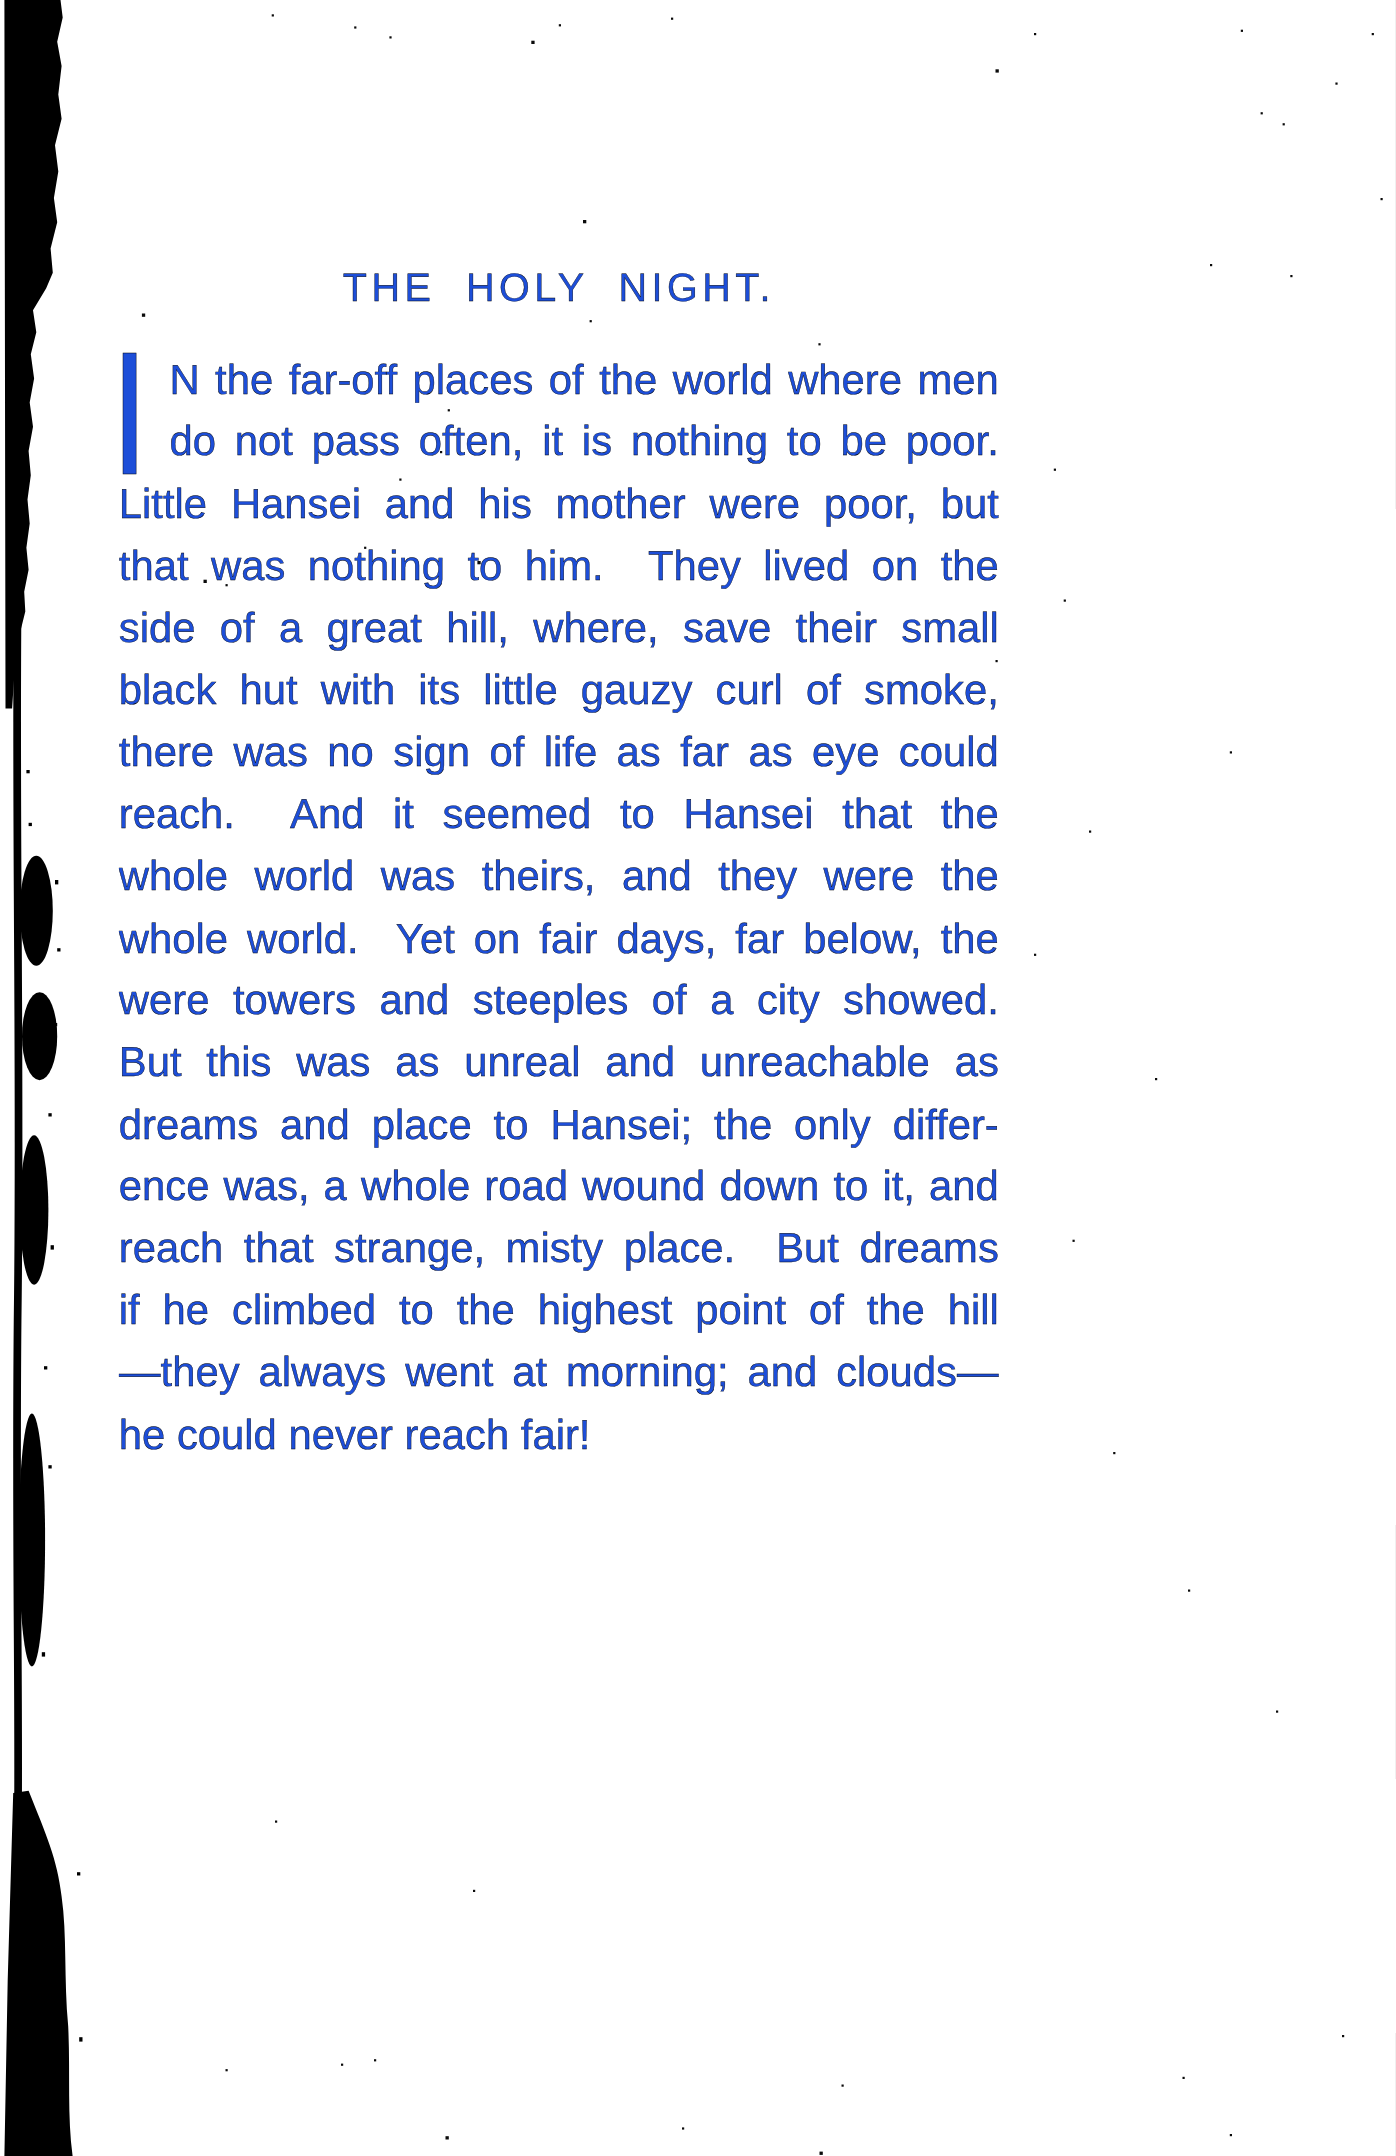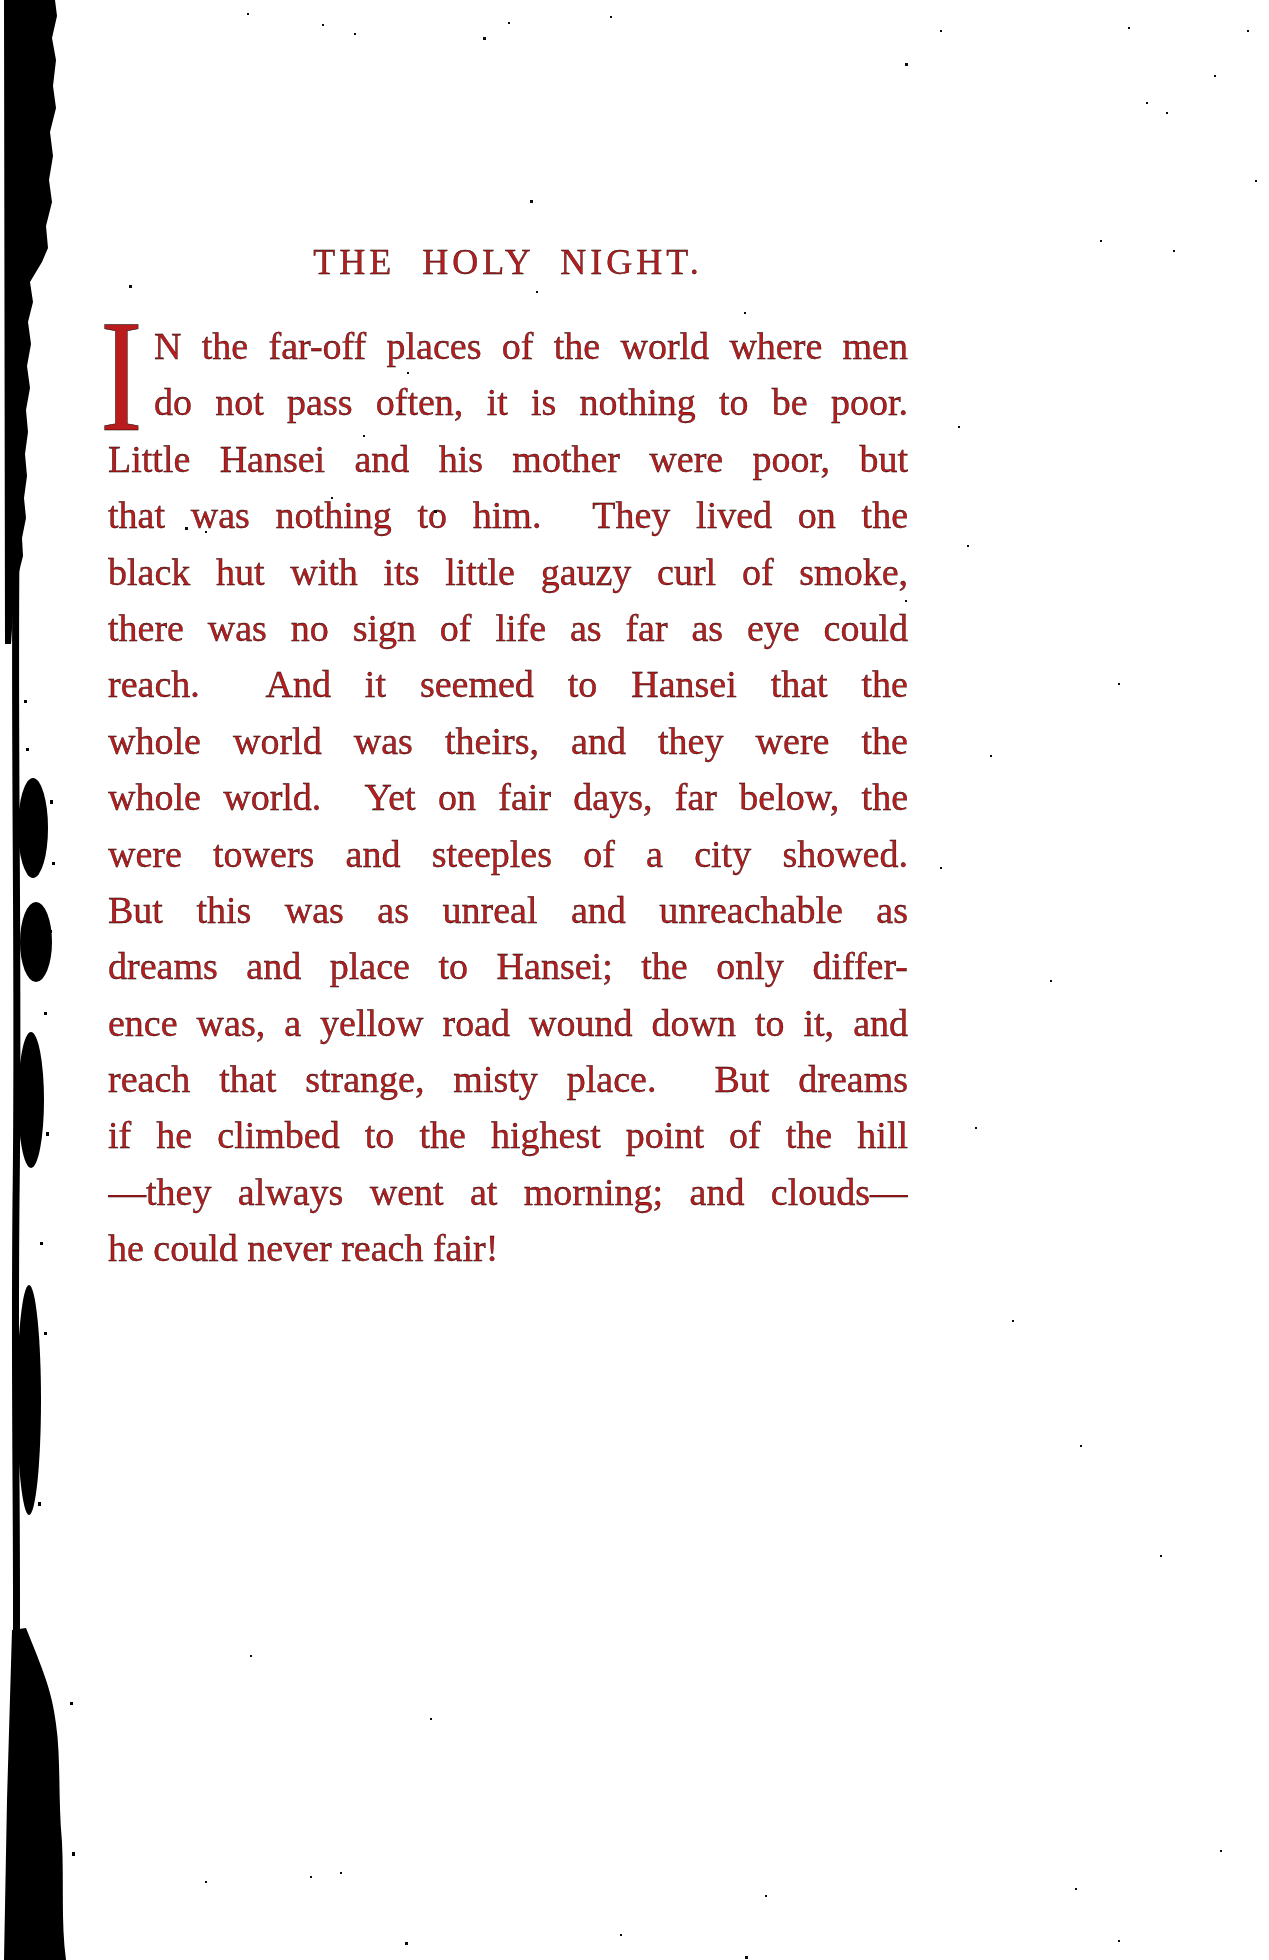--- a/index.html
+++ b/index.html
@@ -1,22 +1,22 @@
 <!DOCTYPE html>
 <html><head>
 <meta charset="utf-8">
 <style>
   html,body { margin:0; padding:0; background:#666; }
   #page {
     position:relative;
     width:1269px; height:1960px;
     background:#ffffff;
     overflow:hidden;
-    font-family:Liberation Serif, serif;
-    color:#b91c1c;
+    font-family:Liberation Sans, sans-serif;
+    color:#1d4ed8;
   }
   
   #gutter { position:absolute; left:0; top:0; }
 
   
   #title {
     position:absolute; left:108px; top:240px; width:800px;
     text-align:center;
     font-size:36px; line-height:44px;
     letter-spacing:4px; word-spacing:14px;
@@ -78,29 +78,30 @@
 
   <div id="title">THE HOLY NIGHT.</div>
 
   <div id="dropcap">I</div>
 
   <div id="para">
       <div class="tline indent">N the far-off places of the world where men</div>
       <div class="tline indent">do not pass often, it is nothing to be poor.</div>
       <div class="tline">Little Hansei and his mother were poor, but</div>
       <div class="tline">that was nothing to him.&nbsp; They lived on the</div>
+      <div class="tline">side of a great hill, where, save their small</div>
       <div class="tline">black hut with its little gauzy curl of smoke,</div>
       <div class="tline">there was no sign of life as far as eye could</div>
       <div class="tline">reach.&nbsp; And it seemed to Hansei that the</div>
       <div class="tline">whole world was theirs, and they were the</div>
       <div class="tline">whole world.&nbsp; Yet on fair days, far below, the</div>
       <div class="tline">were towers and steeples of a city showed.</div>
       <div class="tline">But this was as unreal and unreachable as</div>
       <div class="tline">dreams and place to Hansei; the only differ-</div>
-      <div class="tline">ence was, a yellow road wound down to it, and</div>
+      <div class="tline">ence was, a whole road wound down to it, and</div>
       <div class="tline">reach that strange, misty place.&nbsp; But dreams</div>
       <div class="tline">if he climbed to the highest point of the hill</div>
       <div class="tline">—they always went at morning; and clouds—</div>
       <div class="tline last">he could never reach fair!</div>
     </div>
 
   <div id="specks">
       <div class="speck" style="left: 247px; top: 13px; width: 2px; height: 2px;"></div>
       <div class="speck" style="left: 610px; top: 16px; width: 2px; height: 2px;"></div>
       <div class="speck" style="left: 322px; top: 24px; width: 2px; height: 2px;"></div>

